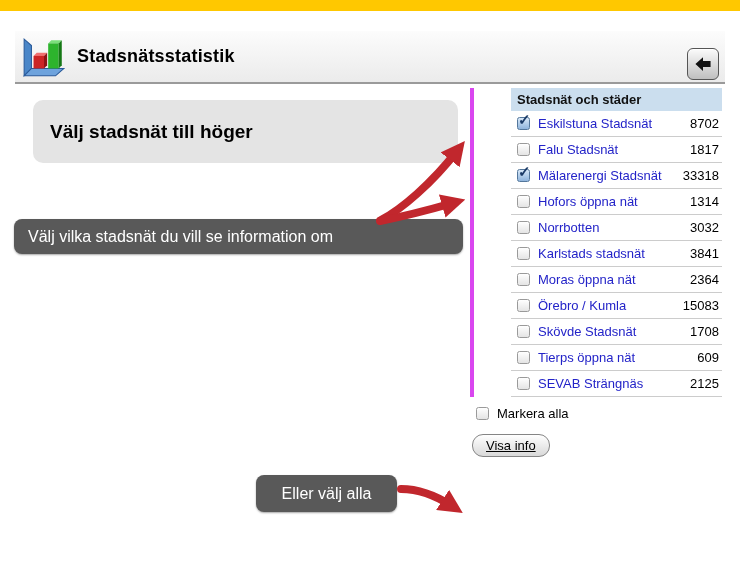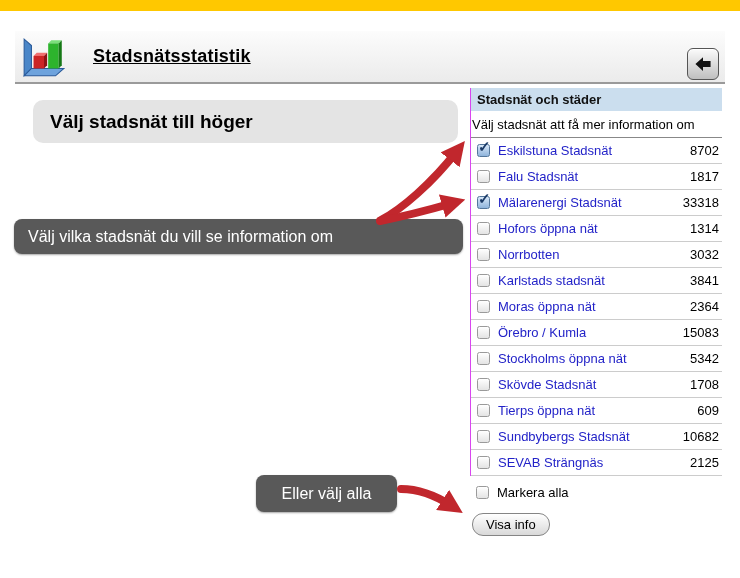--- a/index.html
+++ b/index.html
@@ -13,46 +13,46 @@
     background:var(--top-bar, #ffc800);
   }
   
   .header {
     position:absolute; left:15px; top:31px; width:710px; height:53px;
     background:linear-gradient(#fcfcfc,#ebebeb);
     border-bottom:2px solid #9a9a9a;
     display:flex; align-items:center;
   }
   .app-icon { width:46px; height:46px; margin-left:6px; flex:0 0 auto; }
-  .title { font-size:18px; font-weight:bold; margin-left:26px; letter-spacing:.2px;text-decoration:underline; }
+  .title { font-size:18px; font-weight:bold; margin-left:10px; letter-spacing:.2px; }
   .back-btn {
     position:absolute; right:6px; top:17px; width:32px; height:32px;
     border:1px solid #555; border-radius:6px;
     background:linear-gradient(#fbfbfb,#bfbfbf);
     box-shadow:inset 0 1px 0 #fff;
     display:flex; align-items:center; justify-content:center; cursor:pointer;
   }
   
   .choose-box {
-    position:absolute; left:33px; top:100px; width:425px; height:43px;
+    position:absolute; left:33px; top:100px; width:425px; height:63px;
     background:#e4e4e4; border-radius:10px;
     display:flex; align-items:center; padding-left:17px;
     font-size:19px; font-weight:bold;
   }
   .tip {
     position:absolute; background:#595959; color:#fff; border-radius:8px;
     display:flex; align-items:center; font-size:16px;
     box-shadow:0 1px 2px rgba(0,0,0,.35);
   }
   .tip1 { left:14px; top:219px; width:449px; height:35px; padding-left:14px; }
   .tip2 { left:256px; top:475px; width:141px; height:37px; justify-content:center; }
   .arrows { position:absolute; left:0; top:0; width:740px; height:578px; pointer-events:none; z-index:5; }
   
   .right-panel { position:absolute; left:470px; top:88px; width:252px; }
-  .bordered { border-left:1px solid #d946ef; }
+  .bordered { border-left:4px solid #d946ef;padding-left:37px; }
   .panel-header {
     background:var(--panel-header-bg, #cbdeee);
     font-size:13px; font-weight:bold; padding:4px 6px; color:#111;
   }
   .panel-sub {
     font-size:13px; padding:6px 1px 5px 1px; border-bottom:1px solid #888;
   }
   .row {
     height:26px; display:flex; align-items:center; border-bottom:1px solid #ccc;
   }
@@ -73,20 +73,21 @@
   .net-link { font-size:13px; color:var(--link, #2323c8); text-decoration:none; cursor:pointer; }
   .net-value { margin-left:auto; font-size:13px; padding-right:3px; color:#000;text-align:right; }
   .select-row { display:flex; align-items:center; margin-top:7px; height:18px; }
   .select-label { font-size:13px; color:#000; }
   .visa-btn {
     display:inline-block; margin-top:12px; margin-left:2px;
     border:1px solid #858585; border-radius:11px;
     background:linear-gradient(#ffffff,#d9d9d9);
     font-size:13px; padding:3px 13px; cursor:pointer;
     font-family:"Liberation Sans", sans-serif;
+    text-decoration:underline;
   }
 </style>
 </head>
 <body>
 
 <div class="topbar"></div>
 
 <div class="header">
   <svg class="app-icon" viewBox="0 0 44 44">
     <polygon points="3,5 10,11 10,33 3,40" fill="#4a86c8" stroke="#2a5a9a" stroke-width="1"></polygon>
@@ -125,21 +126,20 @@
     </marker>
   </defs>
   <path d="M 381 220 C 402 209, 432 183, 457 151" fill="none" stroke="#c1272d" stroke-width="8" stroke-linecap="round" marker-end="url(#ah)"></path>
   <path d="M 380 221 C 406 216, 432 209, 453 203" fill="none" stroke="#c1272d" stroke-width="8" stroke-linecap="round" marker-end="url(#ah)"></path>
   <path d="M 401 489 C 421 489, 438 497, 452 506" fill="none" stroke="#c1272d" stroke-width="8" stroke-linecap="round" marker-end="url(#ah)"></path>
 </svg>
 
 <div class="right-panel">
   <div class="bordered">
     <div class="panel-header">Stadsnät och städer</div>
-    <div class="panel-sub">Välj stadsnät att få mer information om</div>
     <div id="network-list">
         <div class="row">
           <span class="cb checked" role="checkbox"></span>
           <a class="net-link">Eskilstuna Stadsnät</a>
           <span class="net-value">8702</span>
         </div>
         <div class="row">
           <span class="cb" role="checkbox"></span>
           <a class="net-link">Falu Stadsnät</a>
           <span class="net-value">1817</span>
@@ -169,37 +169,27 @@
           <a class="net-link">Moras öppna nät</a>
           <span class="net-value">2364</span>
         </div>
         <div class="row">
           <span class="cb" role="checkbox"></span>
           <a class="net-link">Örebro / Kumla</a>
           <span class="net-value">15083</span>
         </div>
         <div class="row">
           <span class="cb" role="checkbox"></span>
-          <a class="net-link">Stockholms öppna nät</a>
-          <span class="net-value">5342</span>
-        </div>
-        <div class="row">
-          <span class="cb" role="checkbox"></span>
           <a class="net-link">Skövde Stadsnät</a>
           <span class="net-value">1708</span>
         </div>
         <div class="row">
           <span class="cb" role="checkbox"></span>
           <a class="net-link">Tierps öppna nät</a>
           <span class="net-value">609</span>
-        </div>
-        <div class="row">
-          <span class="cb" role="checkbox"></span>
-          <a class="net-link">Sundbybergs Stadsnät</a>
-          <span class="net-value">10682</span>
         </div>
         <div class="row">
           <span class="cb" role="checkbox"></span>
           <a class="net-link">SEVAB Strängnäs</a>
           <span class="net-value">2125</span>
         </div>
       </div>
   </div>
   <div class="select-row">
     <span class="cb" id="select-all-cb" role="checkbox"></span>

